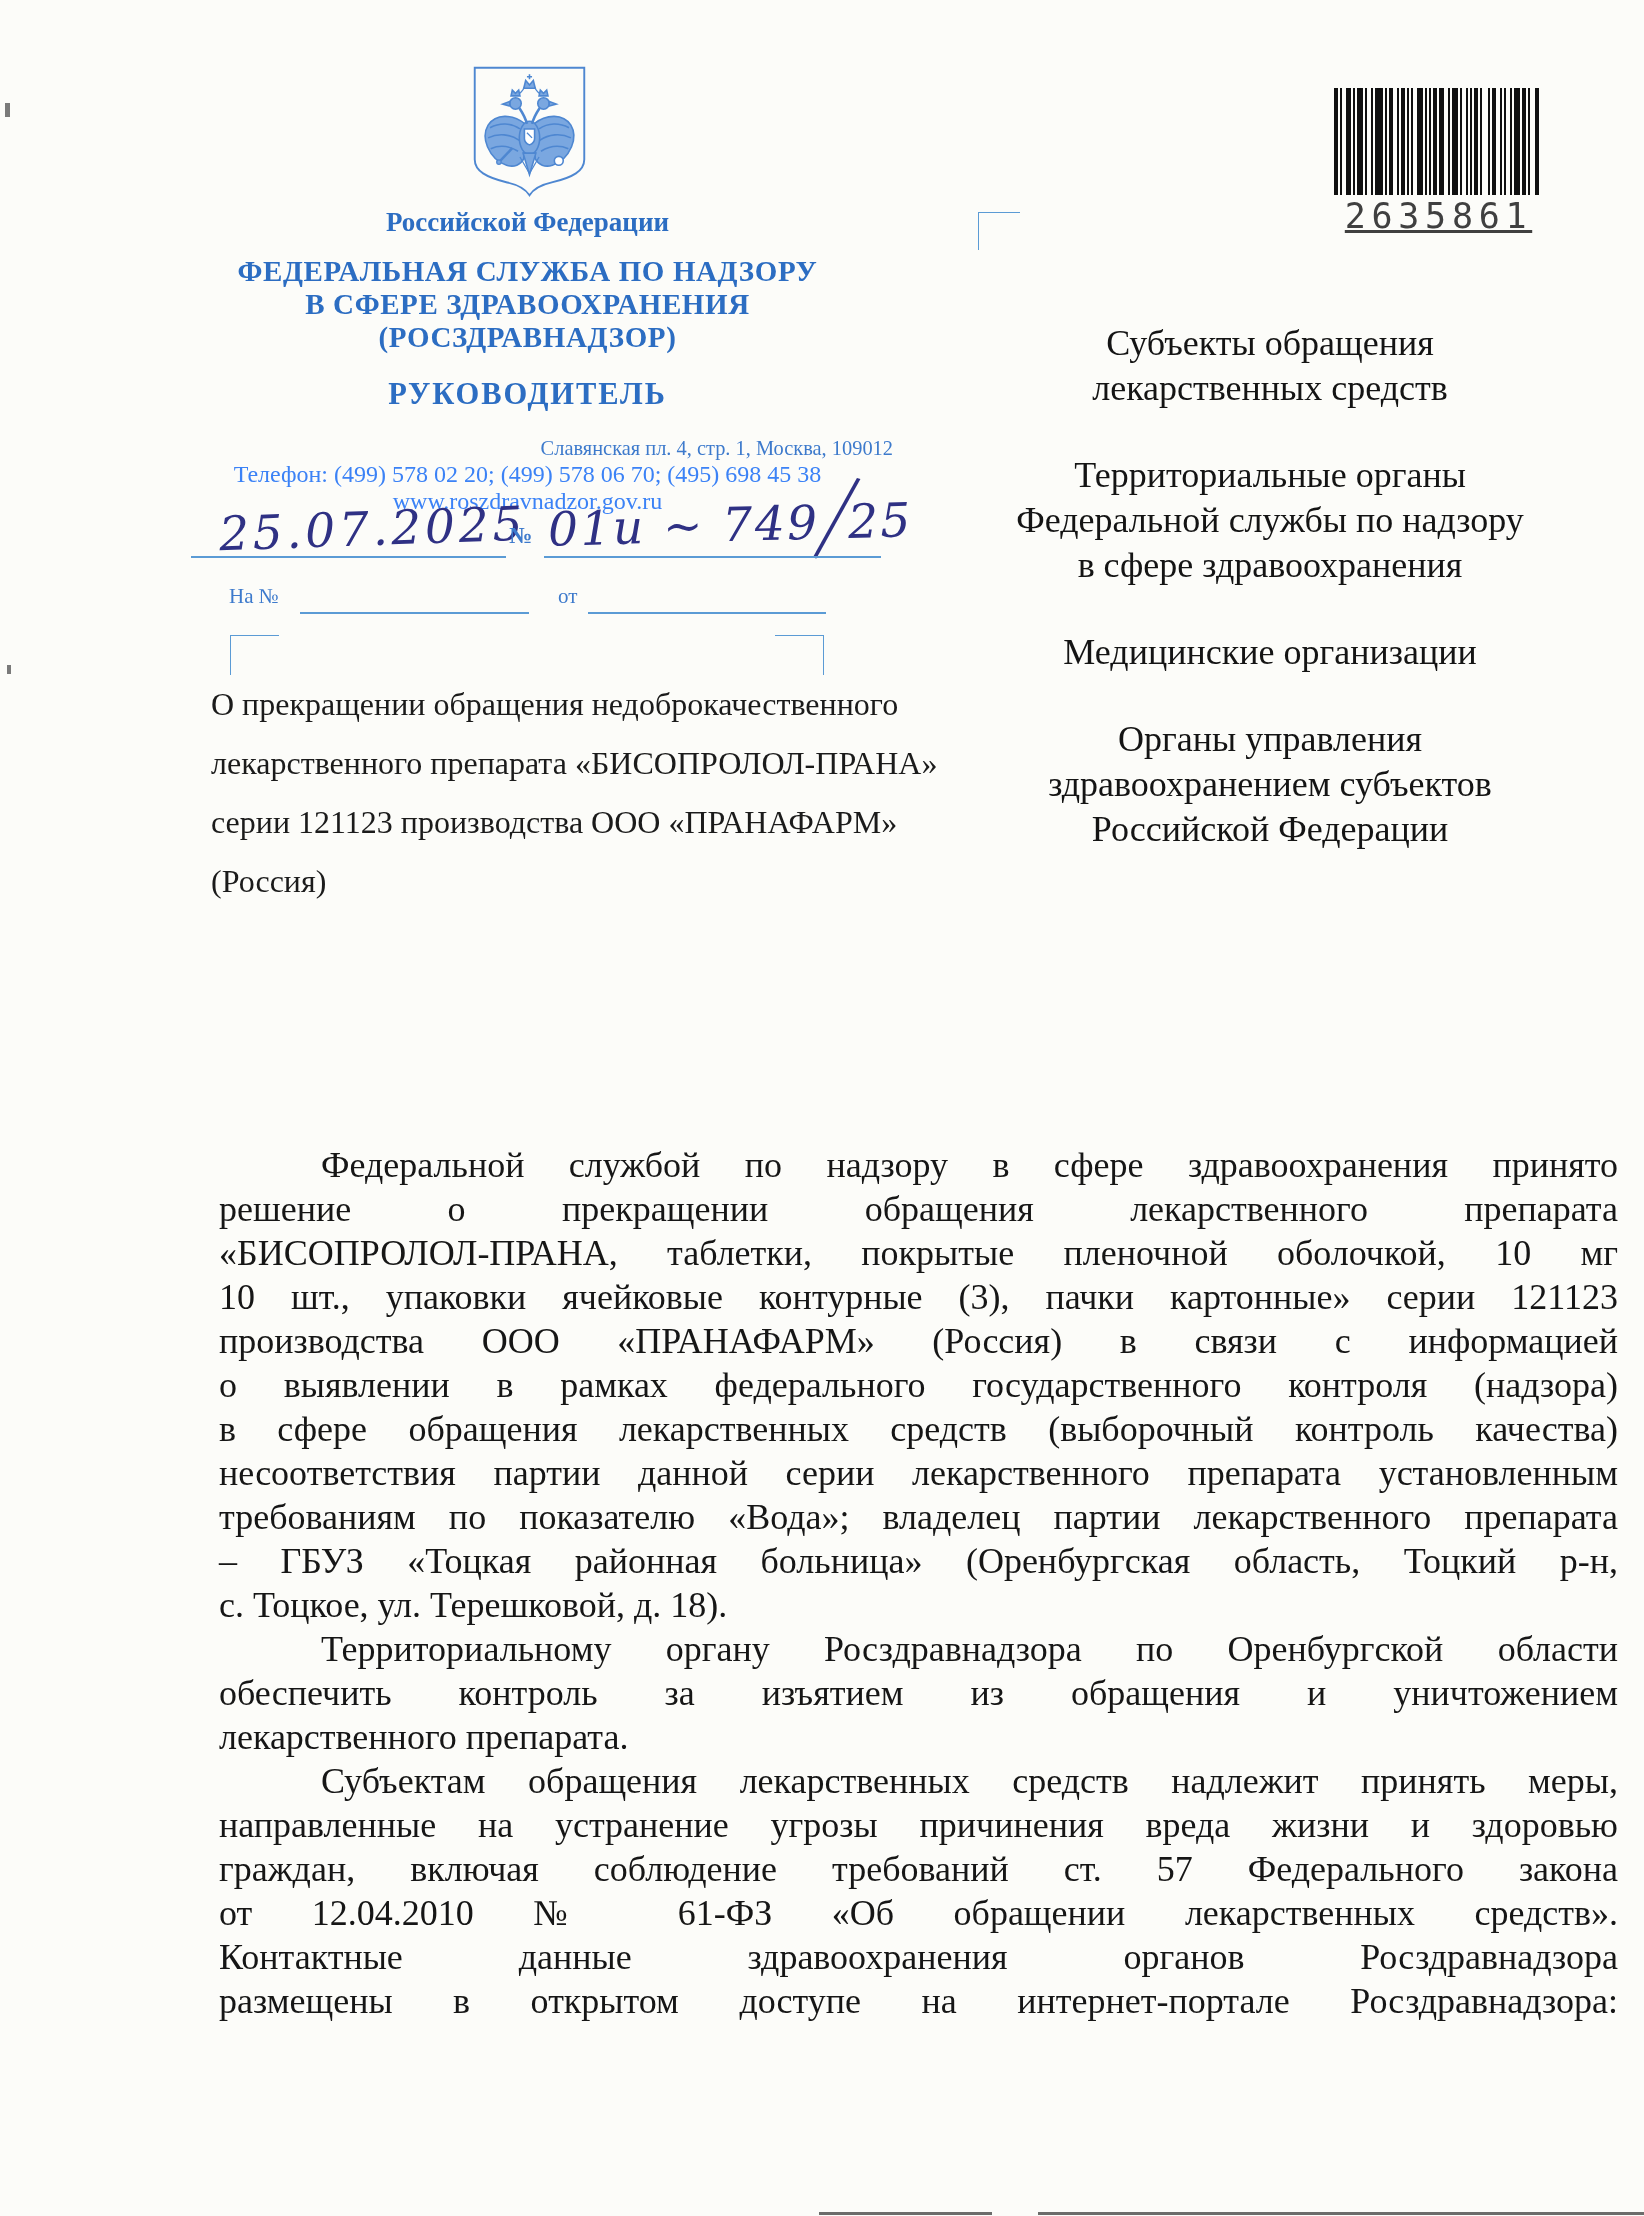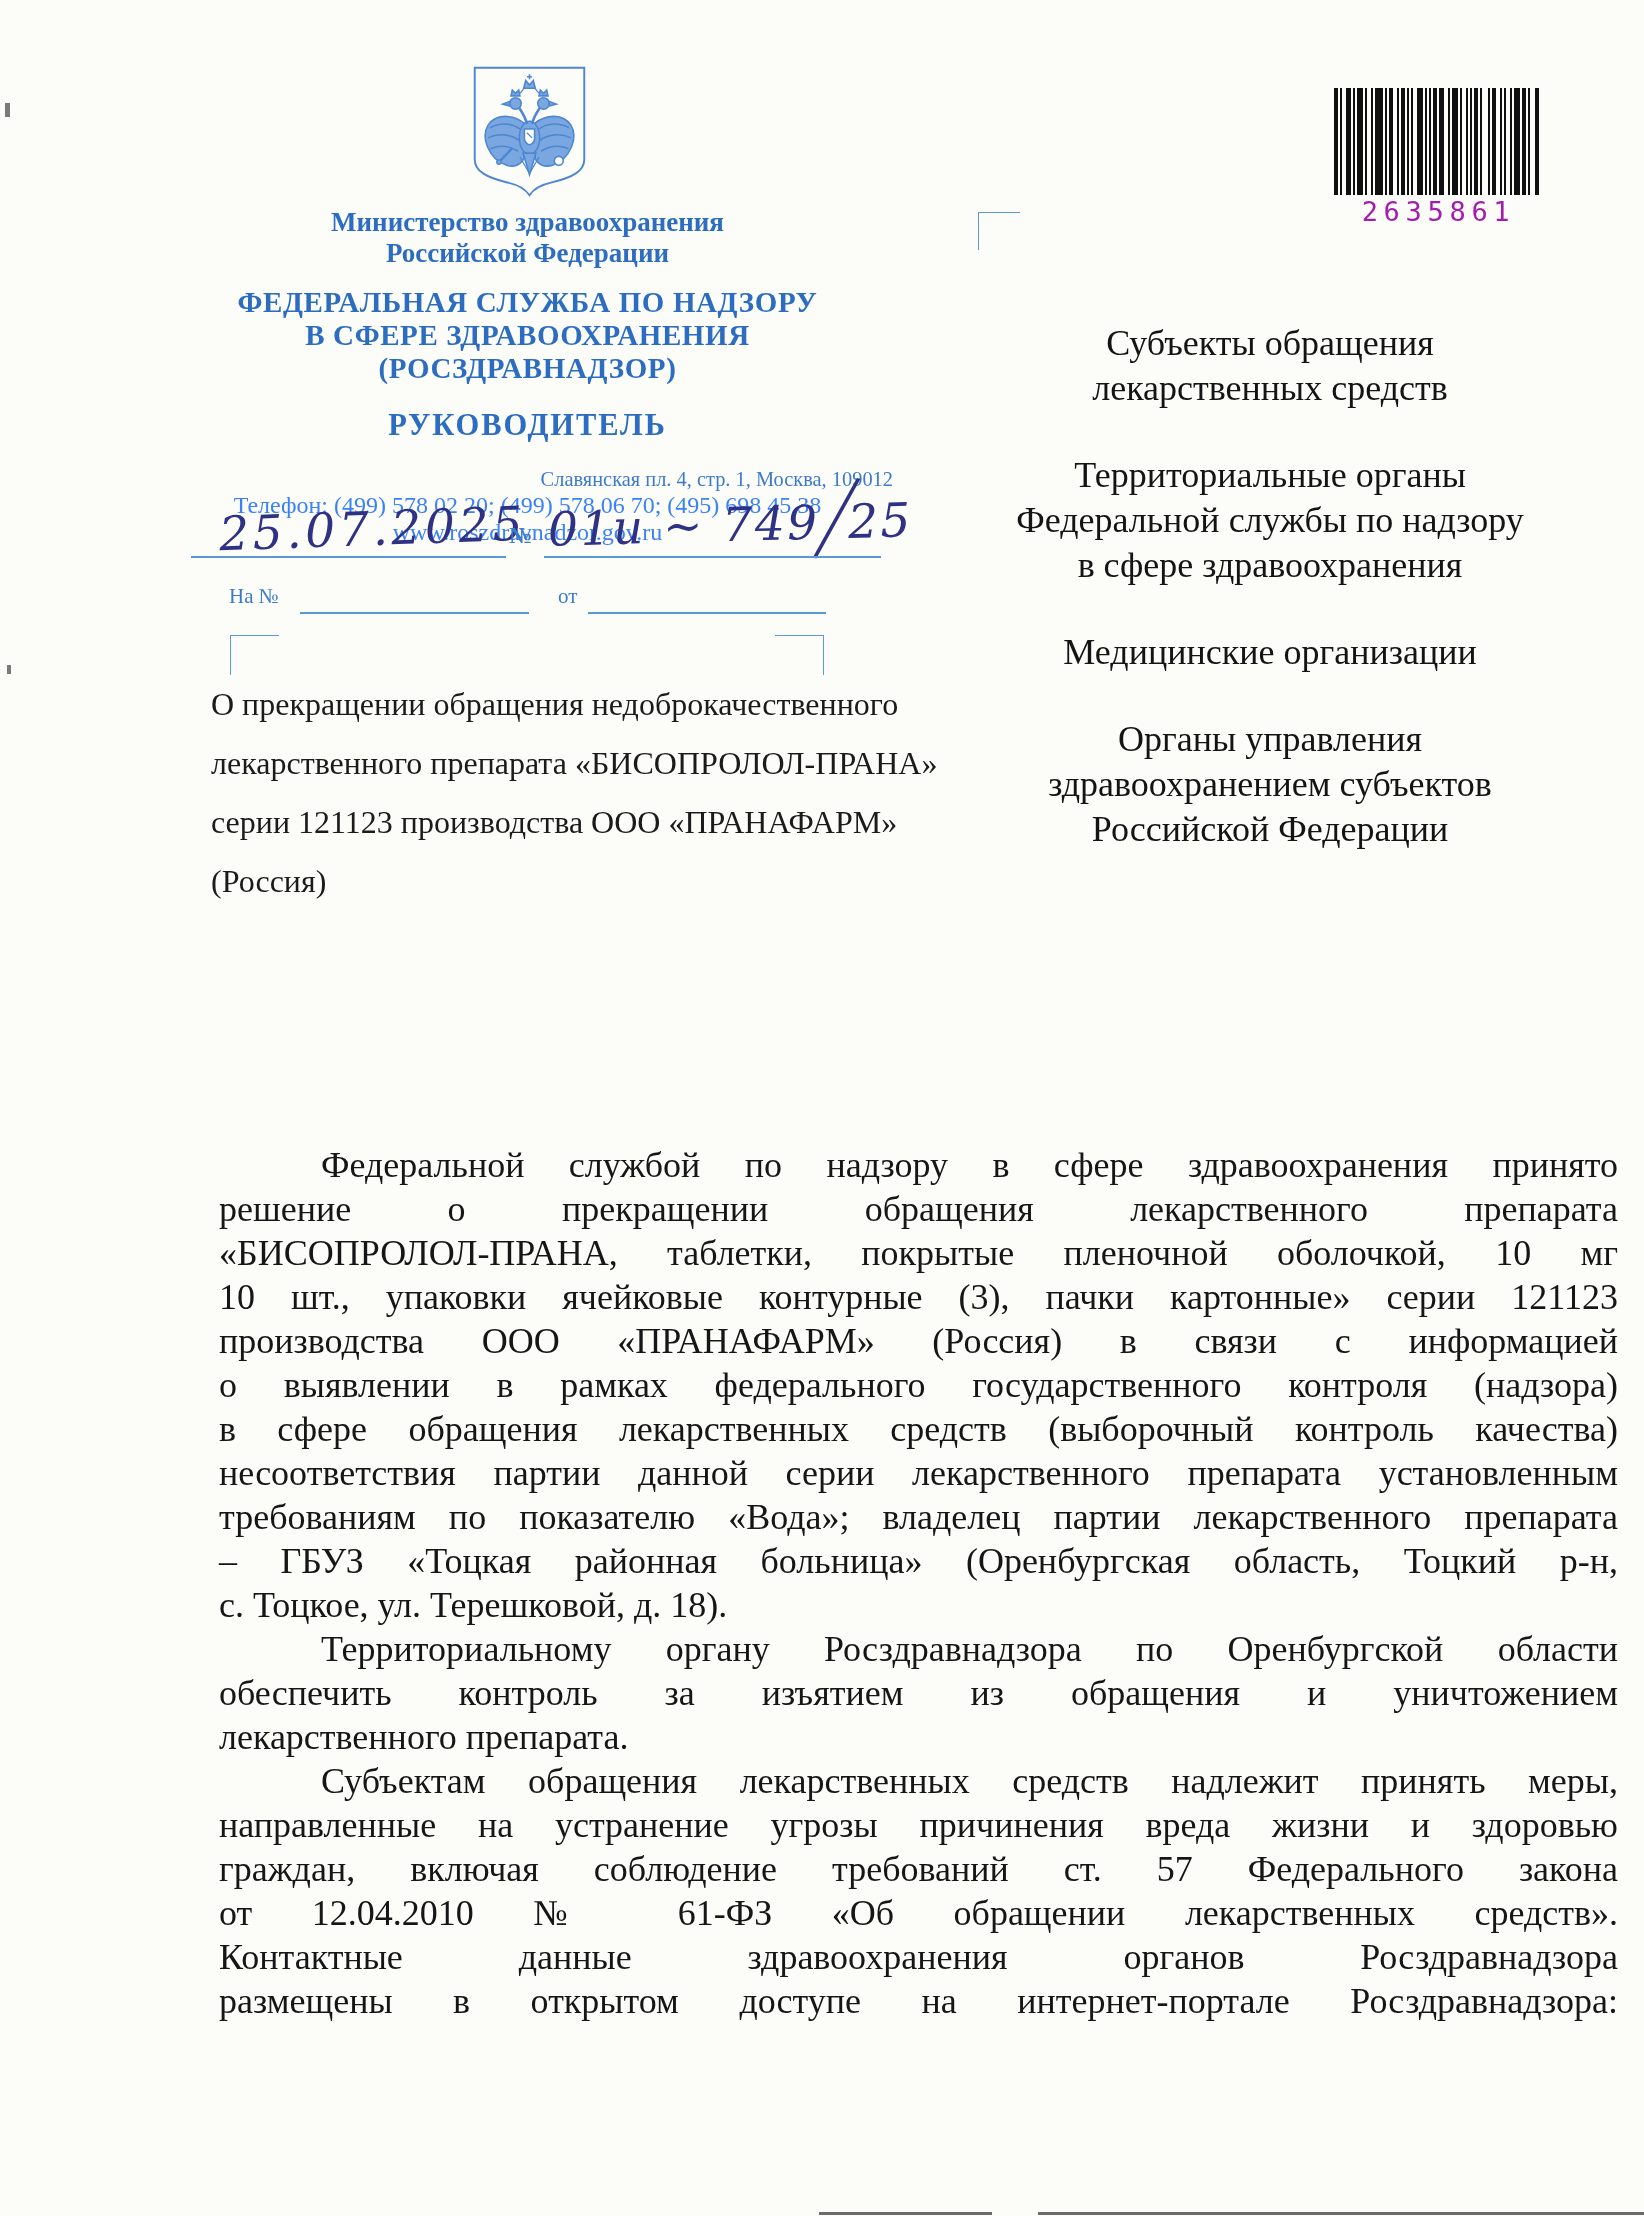--- a/index.html
+++ b/index.html
@@ -49,21 +49,21 @@
   #corner-recipients{left:978px;top:212px;width:41px;height:37px;border-top-width:1.9px;border-left-width:1.9px;}
   #corner-subj-left{left:230px;top:635px;width:48px;height:39px;border-top-width:1.9px;border-left-width:1.9px;}
   #corner-subj-right{left:775px;top:635px;width:48px;height:39px;border-top-width:1.9px;border-right-width:1.9px;}
   
   #barcode{position:absolute;left:1328px;top:88px;width:221px;text-align:center;}
   #barcode-bars{height:107px;font-size:0;white-space:nowrap;}
   #barcode-bars .bar{display:inline-block;height:107px;background:#101010;}
   #barcode-bars .gap{display:inline-block;height:107px;}
   #barcode-number{
     margin-top:1.3px;font-family:"DejaVu Sans Mono",monospace;
-    font-size:27px;letter-spacing:5.7px;color:#a21caf;
+    font-size:35px;letter-spacing:5.7px;color:#404040;text-decoration:underline;
   }
   
   #recipients{
     position:absolute;left:923px;top:321px;width:694px;
     text-align:center;font-size:36px;line-height:45px;color:#141414;
   }
   .recipient-group + .recipient-group{margin-top:42px;}
   
   #subject{
     position:absolute;left:211px;top:675px;width:738px;
@@ -121,21 +121,20 @@
       <path d="M80,146 L95,172 M110,146 L95,172" stroke-width="2"></path>
     </g>
     <path d="M87,102 h16 v15 q0,7 -8,10 q-8,-3 -8,-10 Z" fill="#ffffff" stroke="#4e87d1" stroke-width="2.5"></path>
     <path d="M91,108 L99,116" fill="none" stroke="#4e87d1" stroke-width="2"></path>
     <circle cx="141" cy="152" r="7" fill="#ffffff" stroke="#4e87d1" stroke-width="2.5"></circle>
     <circle cx="47" cy="154" r="3.5" fill="#7aa7e0" stroke="#4e87d1" stroke-width="2"></circle>
   </svg>
 
   <div class="lh-col">
     <div class="ministry">
-      <div>Министерство здравоохранения</div>
       <div>Российской Федерации</div>
     </div>
     <div class="service">
       <div>ФЕДЕРАЛЬНАЯ СЛУЖБА ПО НАДЗОРУ</div>
       <div>В СФЕРЕ ЗДРАВООХРАНЕНИЯ</div>
       <div>(РОСЗДРАВНАДЗОР)</div>
     </div>
     <div class="post-title">РУКОВОДИТЕЛЬ</div>
     <div class="addr">Славянская пл. 4, стр. 1, Москва, 109012</div>
     <div class="addr2">Телефон: (499) 578 02 20; (499) 578 06 70; (495) 698 45 38</div>

